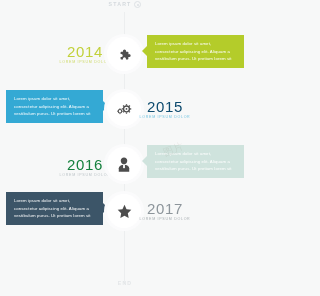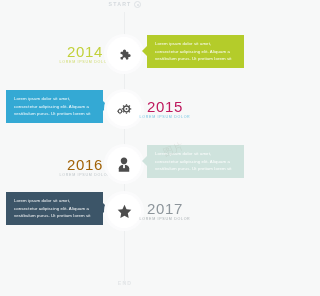--- a/index.html
+++ b/index.html
@@ -248,28 +248,28 @@
               <line x1="0" y1="3.8" x2="0" y2="5.2"></line>
               <line x1="-3.8" y1="0" x2="-5.2" y2="0"></line>
               <line x1="3.8" y1="0" x2="5.2" y2="0"></line>
             </g>
           </g>
         </svg>
       </span>
     </div>
 
     <div class="year-block year-right">
-      <div class="year-num" style="color: #be185d;">2015</div>
+      <div class="year-num" style="color: #0c4a6e;">2015</div>
       <div class="year-sub" style="color: rgb(69, 179, 218);">LOREM IPSUM DOLOR</div>
     </div>
   </div>
 
   <div class="row row-2016">
     <div class="year-block year-left">
-      <div class="year-num" style="color: #a16207; margin-top: 7px;">2016</div>
+      <div class="year-num" style="color: #15803d; margin-top: 7px;">2016</div>
       <div class="year-sub" style="color: rgb(169, 178, 184);">LOREM IPSUM DOLOR</div>
     </div>
 
     <div class="node">
       <span>
         <svg width="16" height="17" viewBox="0 0 24 26" fill="#4d4d4d">
           <path d="M12 2.2c-3.1 0-5 2-5 4.9 0 2.8 2 5.4 5 5.4s5-2.6 5-5.4c0-2.9-1.9-4.9-5-4.9z"></path>
           <path d="M12 13.2c-4.7 0-8 2.5-8 5.7V24h16v-5.1c0-3.2-3.3-5.7-8-5.7z"></path>
           <rect x="10.6" y="13.4" width="2.8" height="5.2" fill="#ffffff"></rect>
         </svg>

